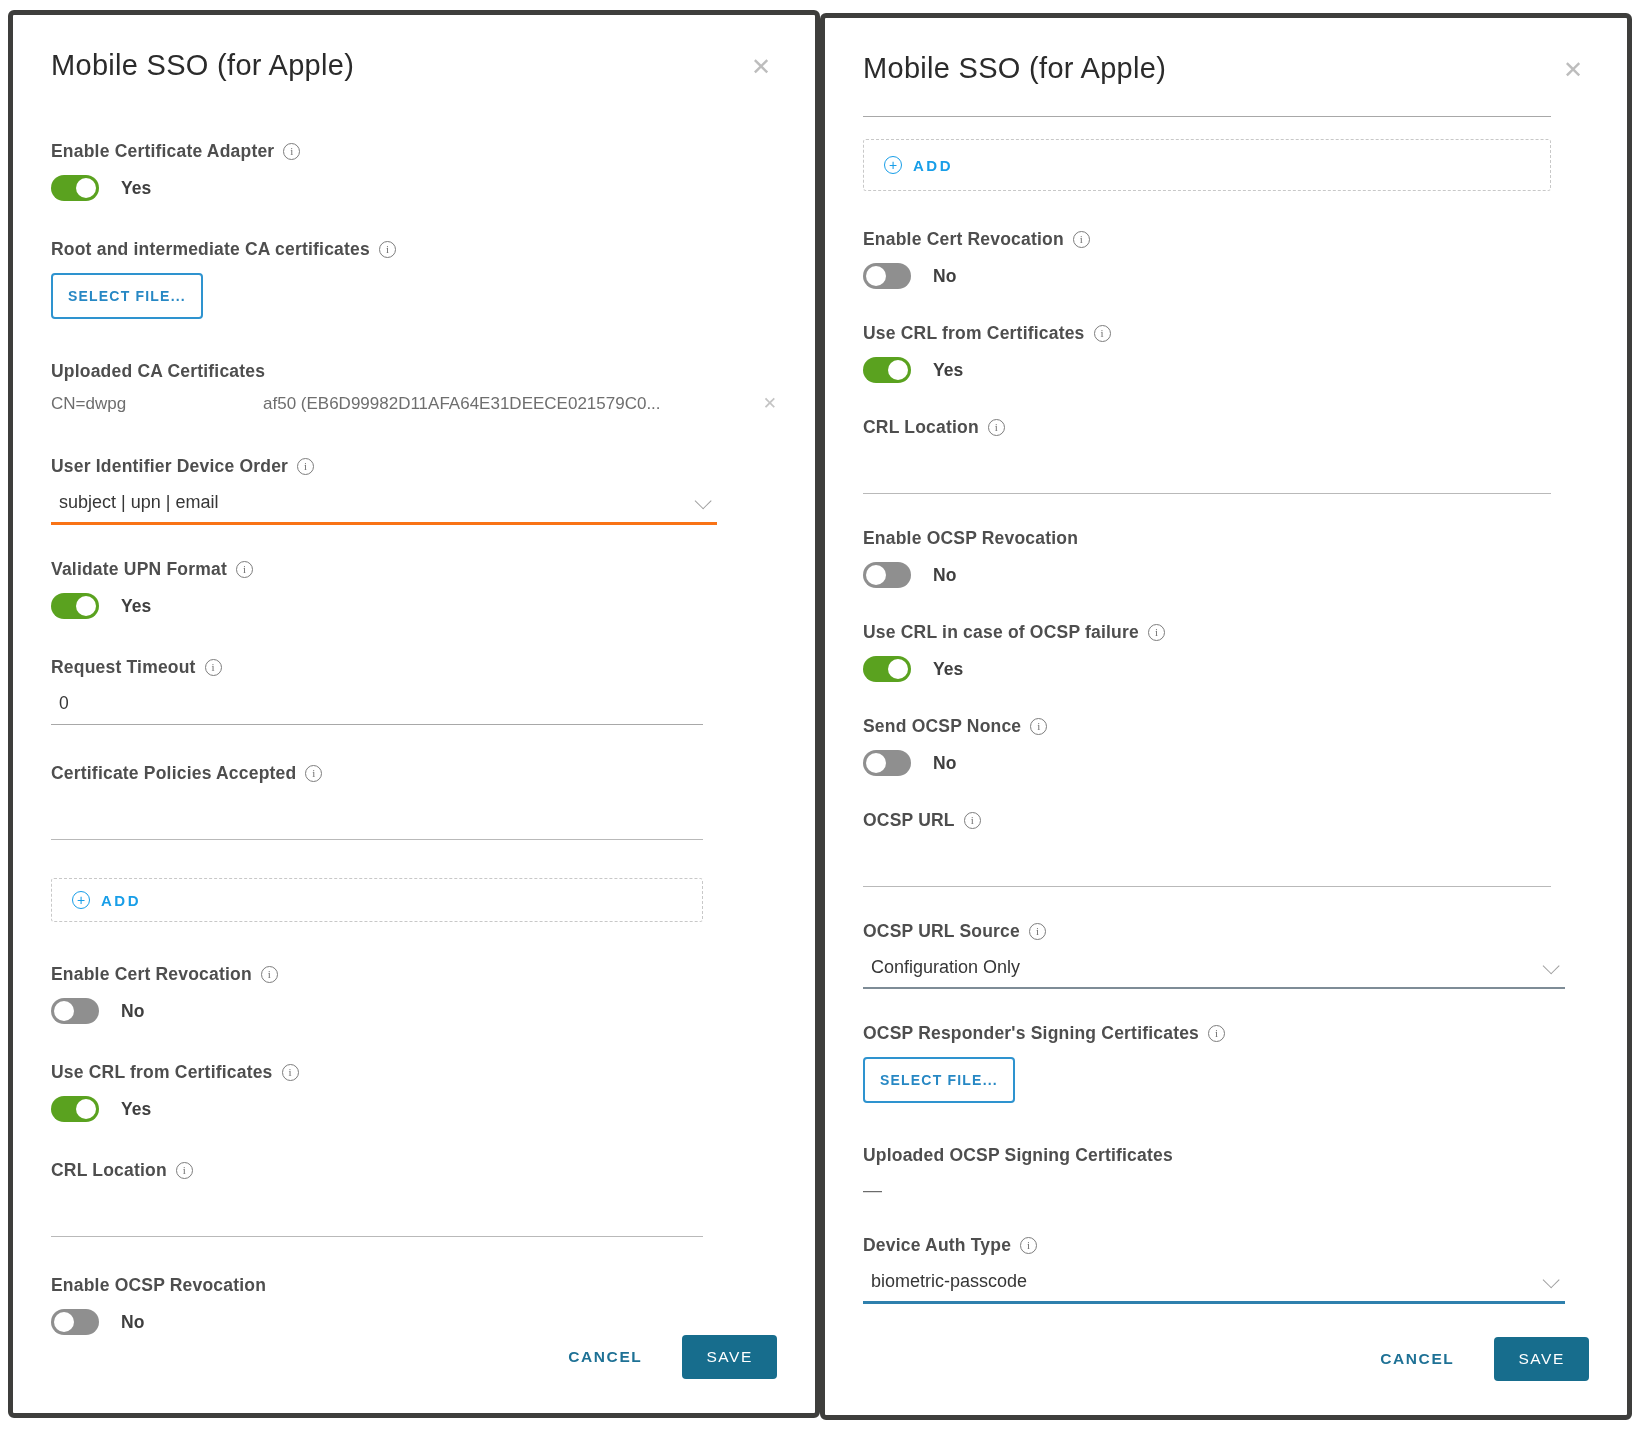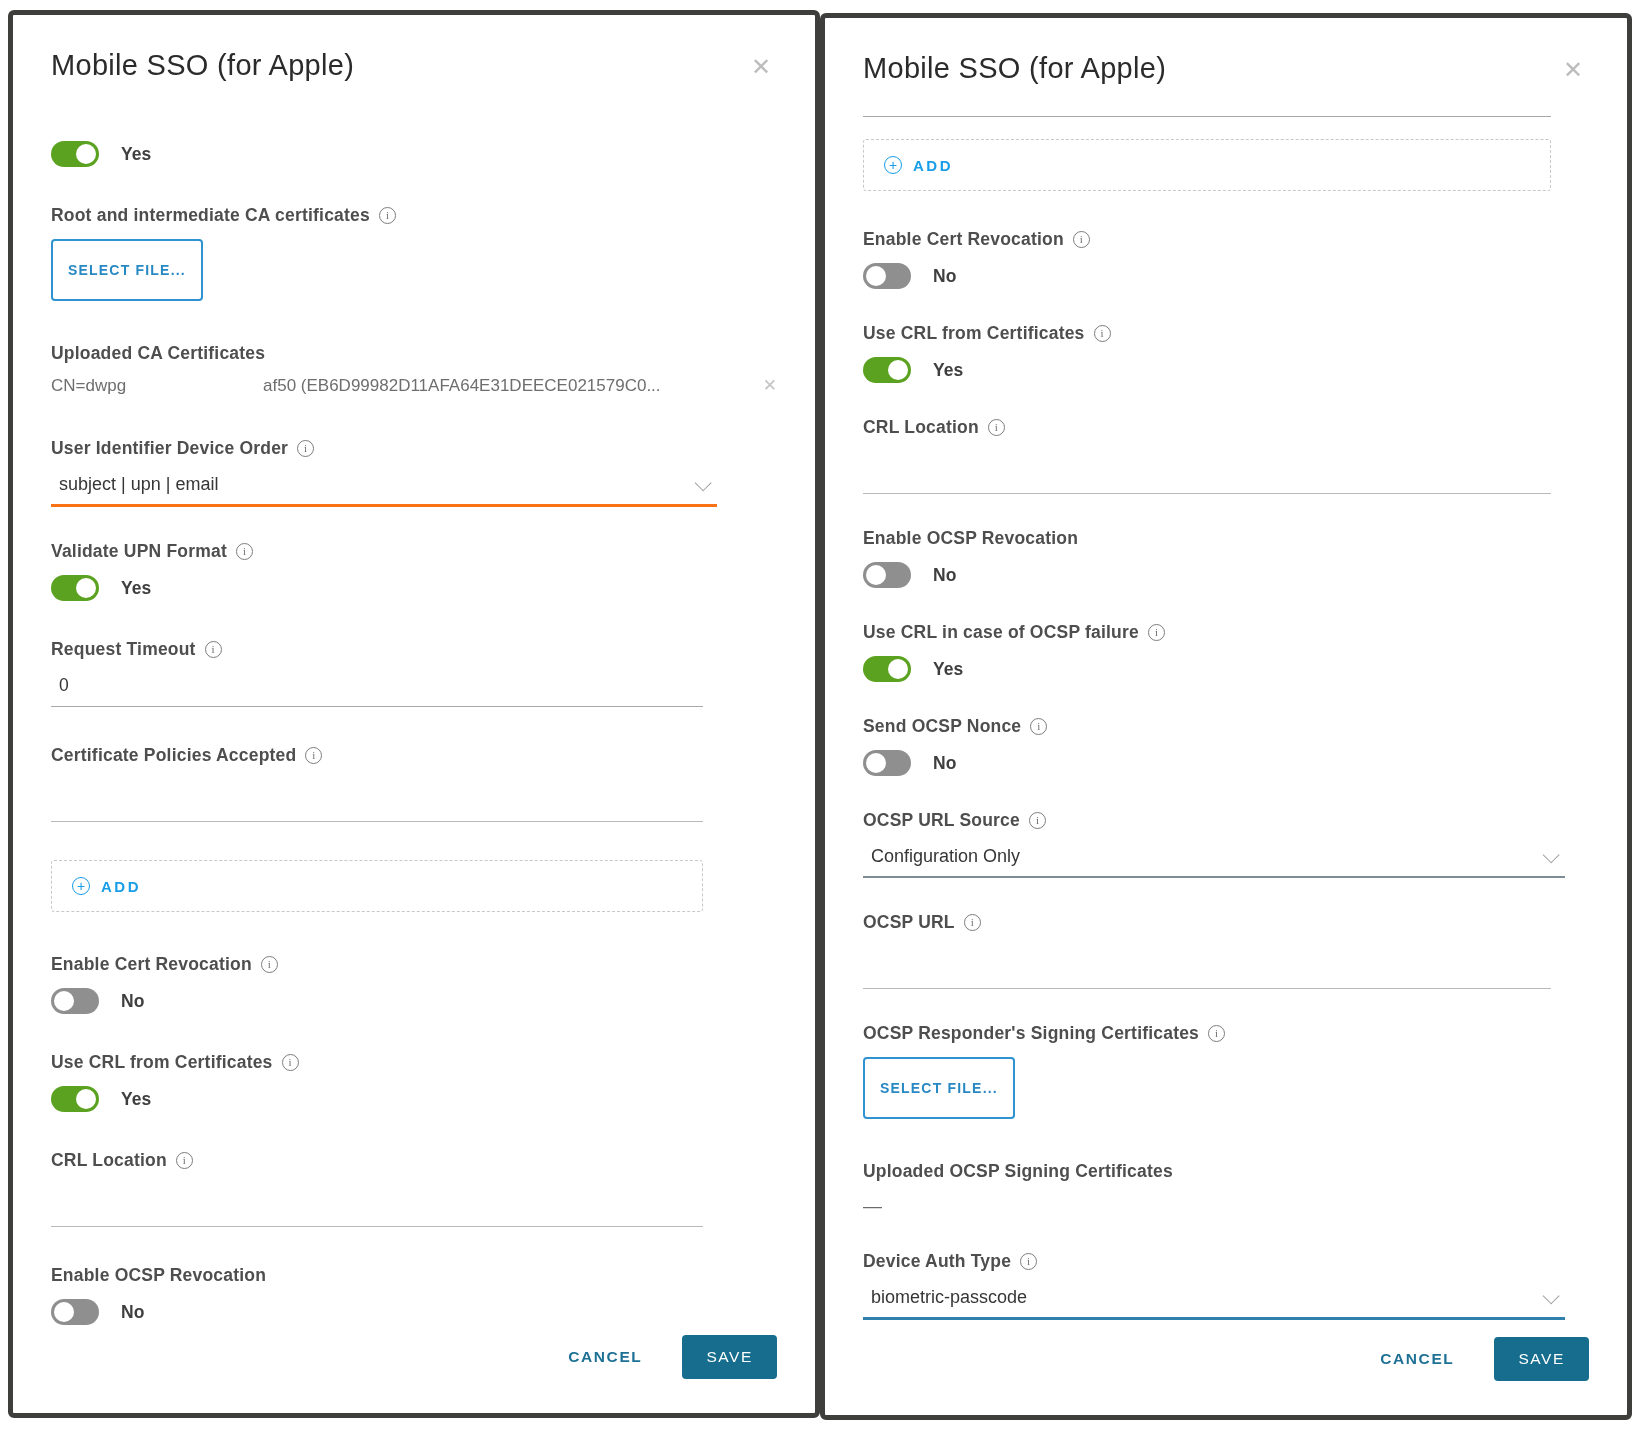--- a/index.html
+++ b/index.html
@@ -22,21 +22,21 @@
 
   .toggle-row{display:flex;align-items:center;gap:22px;}
   .toggle{position:relative;width:48px;height:26px;border-radius:13px;display:inline-block;cursor:pointer;}
   .toggle.on{background:#5aa21f;}
   .toggle.off{background:#8f8f8f;}
   .toggle::after{content:"";position:absolute;top:3px;width:20px;height:20px;border-radius:50%;background:#ffffff;}
   .toggle.on::after{right:3px;}
   .toggle.off::after{left:3px;}
   .toggle-label{font-size:17.5px;font-weight:bold;color:#3f3f3f;}
 
-  .outline-btn{display:inline-flex;align-items:center;border:2px solid #2e93cf;border-radius:4px;background:#ffffff;color:#2788c4;font-size:14px;font-weight:bold;letter-spacing:1.2px;padding:21px 15px;cursor:pointer;font-family:"Liberation Sans",sans-serif;}
+  .outline-btn{display:inline-flex;align-items:center;border:2px solid #2e93cf;border-radius:4px;background:#ffffff;color:#2788c4;font-size:14px;font-weight:bold;letter-spacing:1.2px;padding:13px 15px;cursor:pointer;font-family:"Liberation Sans",sans-serif;}
 
   .cert-row{display:flex;align-items:center;font-size:17px;color:#6e6e6e;margin-top:-2px;}
   .cert-cn{width:212px;}
   .cert-value{flex:1 1 auto;white-space:nowrap;overflow:hidden;}
   .cert-remove{color:#c4c4c4;font-size:17px;margin-left:8px;cursor:pointer;}
 
   .select-row{position:relative;display:flex;align-items:center;justify-content:space-between;padding:2px 6px 9px 8px;border-bottom:3px solid #f97316;cursor:pointer;}
   .select-value{font-size:18px;color:#363636;}
   .chevron{width:11px;height:11px;border-right:1.6px solid #9e9e9e;border-bottom:1.6px solid #9e9e9e;transform:rotate(45deg) translateY(-3px);margin-right:4px;}
 
@@ -71,20 +71,24 @@
 
   <div class="card card-left">
     <div class="card-inner">
 
       <div class="title-row">
         <span class="dialog-title">Mobile SSO (for Apple)</span>
         <span class="close-btn">✕</span>
       </div>
 
       <div class="mb-lg">
+        <div class="label-row">
+          <span class="field-label">Enable Certificate Adapter</span>
+          <span class="info-icon"></span>
+        </div>
         <div class="toggle-row">
           <span class="toggle on"></span>
           <span class="toggle-label">Yes</span>
         </div>
       </div>
 
       <div class="mb-xl">
         <div class="label-row">
           <span class="field-label">Root and intermediate CA certificates</span>
           <span class="info-icon"></span>
@@ -266,37 +270,37 @@
           <span class="info-icon"></span>
         </div>
         <div class="toggle-row">
           <span class="toggle off"></span>
           <span class="toggle-label">No</span>
         </div>
       </div>
 
       <div class="mb-md">
         <div class="label-row">
+          <span class="field-label">OCSP URL</span>
+          <span class="info-icon"></span>
+        </div>
+        <div class="input-line-tall w-right"></div>
+      </div>
+
+      <div class="mb-md">
+        <div class="label-row">
           <span class="field-label">OCSP URL Source</span>
           <span class="info-icon"></span>
         </div>
         <div class="select-row slate w-right">
           <span class="select-value">Configuration Only</span>
           <span class="chevron"></span>
         </div>
       </div>
 
-      <div class="mb-md">
-        <div class="label-row">
-          <span class="field-label">OCSP URL</span>
-          <span class="info-icon"></span>
-        </div>
-        <div class="input-line-tall w-right"></div>
-      </div>
-
       <div class="mb-xl">
         <div class="label-row">
           <span class="field-label">OCSP Responder's Signing Certificates</span>
           <span class="info-icon"></span>
         </div>
         <button class="outline-btn">SELECT FILE...</button>
       </div>
 
       <div class="mb-md">
         <div class="label-row">

